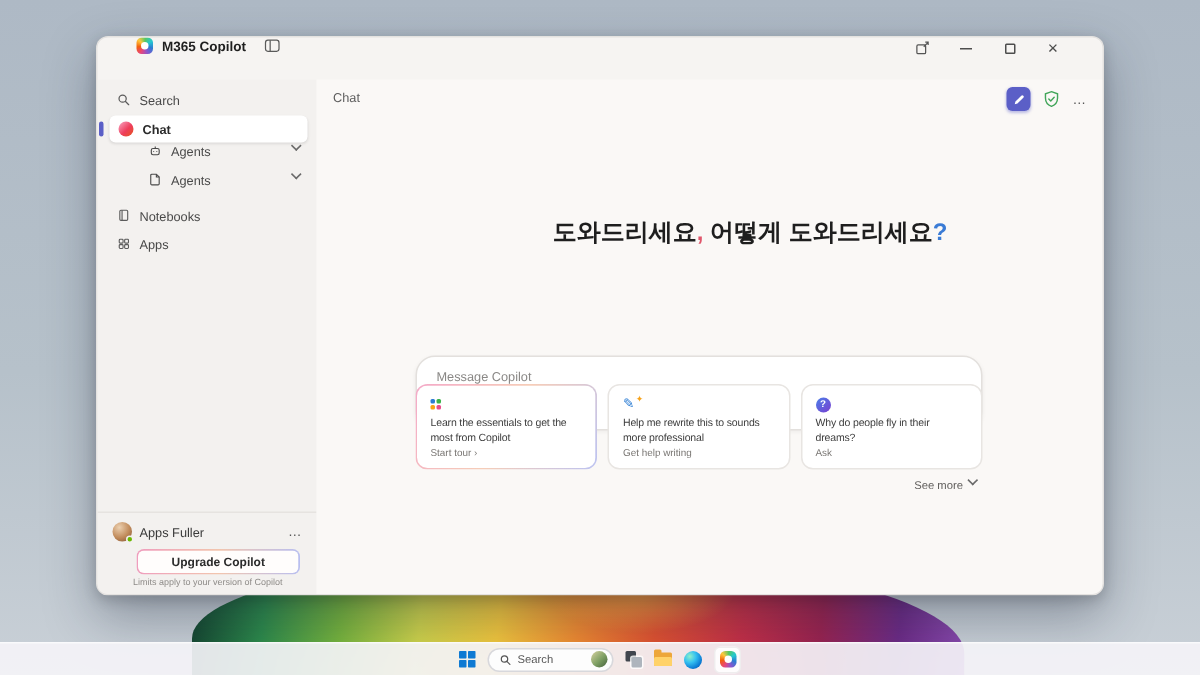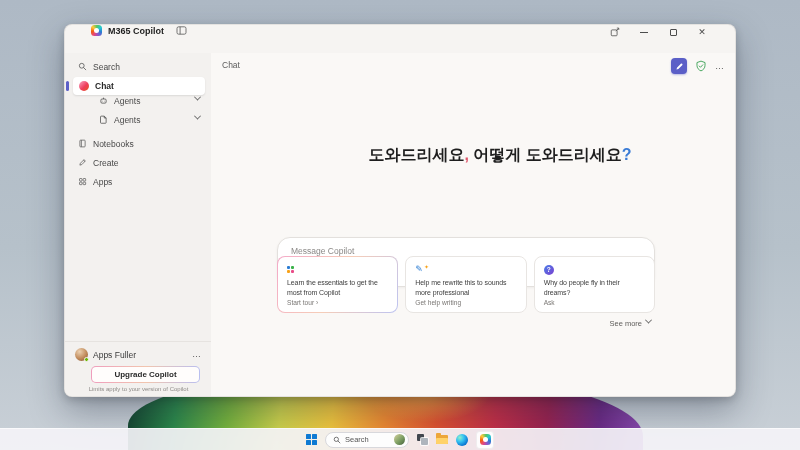--- a/index.html
+++ b/index.html
@@ -230,29 +230,20 @@
             <svg viewBox="0 0 12 12" width="9" height="9" fill="none" stroke="currentColor" stroke-width="1">
               <rect x="2.5" y="1.5" width="7" height="9" rx="1"></rect>
                 <line x1="4.5" y1="1.5" x2="4.5" y2="10.5"></line>
             </svg>
           </span>
           <span>Notebooks</span>
         </div>
         <div class="side-row">
           <span class="ic">
             <svg viewBox="0 0 12 12" width="9" height="9" fill="none" stroke="currentColor" stroke-width="1">
-              <path d="M2.5 9.5l.7-2.5 4.8-4.8 1.8 1.8-4.8 4.8-2.5.7z"></path>
-                <line x1="7.3" y1="3" x2="9" y2="4.7"></line>
-            </svg>
-          </span>
-          <span>Create</span>
-        </div>
-        <div class="side-row">
-          <span class="ic">
-            <svg viewBox="0 0 12 12" width="9" height="9" fill="none" stroke="currentColor" stroke-width="1">
               <rect x="2" y="2" width="3.4" height="3.4" rx=".8"></rect>
                 <rect x="6.8" y="2" width="3.4" height="3.4" rx=".8"></rect>
               <rect x="2" y="6.8" width="3.4" height="3.4" rx=".8"></rect>
                 <rect x="6.8" y="6.8" width="3.4" height="3.4" rx=".8"></rect>
             </svg>
           </span>
           <span>Apps</span>
         </div>
 
         <div class="side-spacer"></div>

